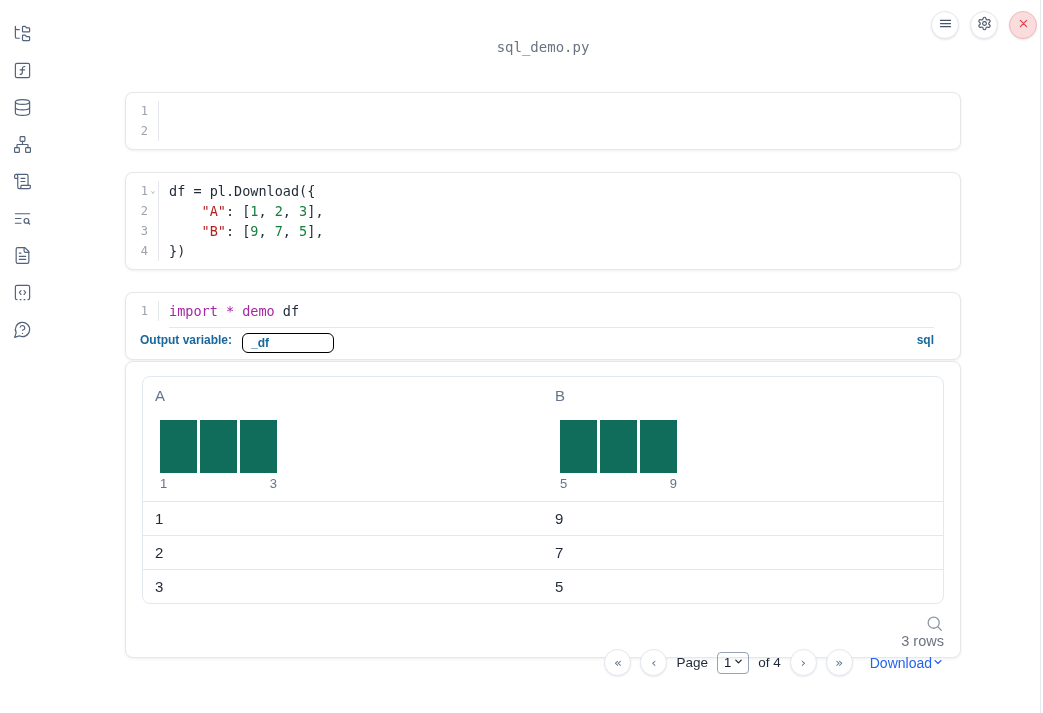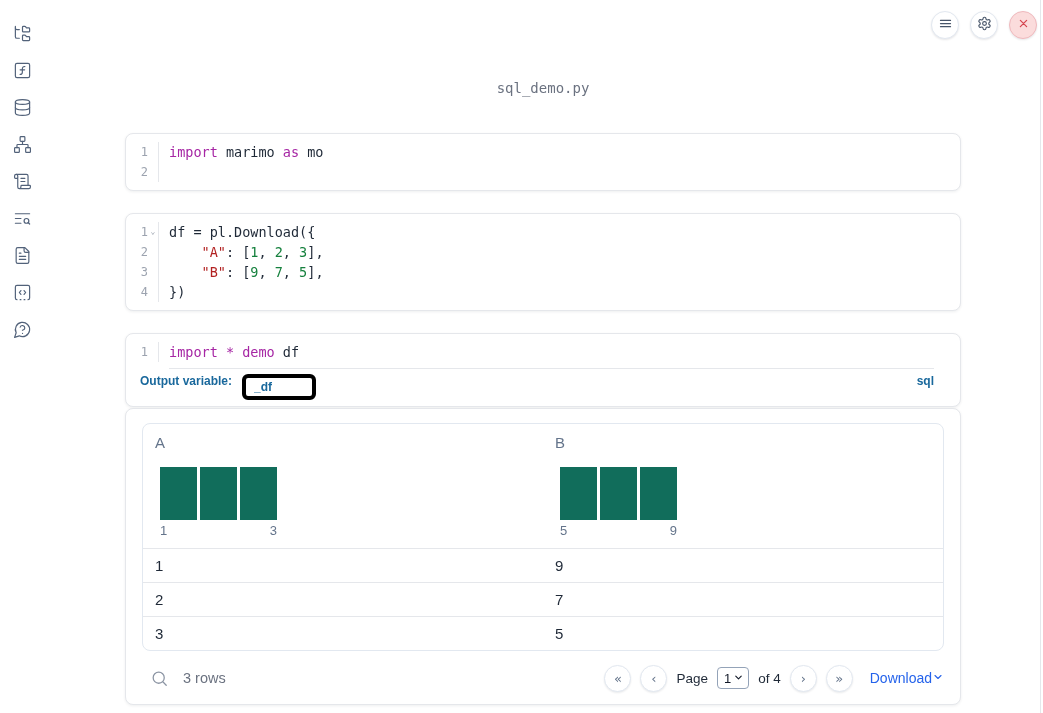--- a/index.html
+++ b/index.html
@@ -18,21 +18,21 @@
   
   .topbar { position:absolute; top:11px; right:6px; display:flex; gap:11px; }
   .tb-btn { width:28px; height:28px; border-radius:50%; background:#fff;
             border:1px solid #e2e8f0; box-shadow:0 1px 2px rgba(15,23,42,.10);
             display:flex; align-items:center; justify-content:center; color:#475569; }
   .tb-btn svg { width:15px; height:15px; }
   .tb-btn.close { background:#fbdcdc; border-color:#f0b9bd; color:var(--closered,#d64550); }
 
   
   .content { margin-left:125px; width:836px; }
-  .filename { padding-top:80px; padding-bottom:37px; text-align:center;
+  .filename { padding-top:39px; padding-bottom:37px; text-align:center;
               font-family:"DejaVu Sans Mono", monospace; font-size:14px; color:#6b7280; }
 
   
   .cell { border:1px solid #e5e7eb; border-radius:8px; background:#fff;
           box-shadow:0 1px 3px rgba(15,23,42,.07); margin-bottom:22px; }
   .cell.sql { margin-bottom:1px; }
   .code { font-family:"DejaVu Sans Mono", monospace; font-size:13.5px; padding:8px 0; cursor:text; }
   .code.sqlcode { padding:8px 0 2px; }
   .cl { display:flex; line-height:20px; }
   .gutter { flex:0 0 33px; display:flex; justify-content:flex-end; align-items:center;
@@ -40,40 +40,40 @@
   .lnum { text-align:right; }
   .fold { width:10px; font-size:8px; color:#9ca3af; text-align:center; line-height:10px; }
   .codeline { padding-left:10px; white-space:pre; color:#1f2937; }
   .tk-kw { color:var(--kw,#a626a4); }
   .tk-str { color:var(--str,#b22222); }
   .tk-num { color:var(--num,#15803d); }
 
   .sql-sep { height:1px; background:#e5e7eb; margin:4px 26px 0 43px; }
   .sql-footer { display:flex; align-items:flex-start; padding:5px 26px 6px 14px; font-size:12px; }
   .ov-label { color:var(--accent,#19689c); font-weight:bold; }
-  .ov-input { margin-left:10px; width:74px; border:4px solid #000000; border-radius:6px;
+  .ov-input { margin-left:10px; width:92px; border:1px solid #000000; border-radius:6px;
               padding:2px 8px; font-weight:bold; color:var(--accent,#19689c); font-size:12px;
               font-family:"Liberation Sans", sans-serif; outline:none; }
   .lang { margin-left:auto; color:var(--accent,#19689c); font-weight:bold; }
 
   
   .output-panel { border:1px solid #e5e7eb; border-radius:8px; background:#fff;
                   box-shadow:0 1px 3px rgba(15,23,42,.07); padding:14px 16px 9px; }
   .df-table { border:1px solid #e2e8f0; border-radius:8px; overflow:hidden; }
   .df-header { display:grid; grid-template-columns:1fr 1fr; }
   .df-hcell { padding:10px 12px 4px; cursor:pointer; }
   .col-name { color:#64748b; font-size:15px; line-height:18px; }
   .hist { display:flex; gap:3px; margin:15px 0 0 5px; height:53px; width:117px; align-items:flex-end; }
   .bar { flex:1; background:var(--teal,#116d5b); }
   .hist-labels { display:flex; justify-content:space-between; width:117px; margin:2px 0 4px 5px;
                  color:#64748b; font-size:13px; line-height:18px; }
   .df-row { display:grid; grid-template-columns:1fr 1fr; border-top:1px solid #e5e7eb; }
   .df-cell { padding:7px 12px; font-size:15px; line-height:19px; color:#1f2937; }
 
-  .df-footer { display:flex; align-items:center; margin-top:10px; height:34px; padding:0 0 0 8px; }
+  .df-footer { display:flex; align-items:flex-end; margin-top:10px; height:34px; padding:0 0 0 8px;flex-direction:column; }
   .search-btn { width:19px; height:19px; color:#8b94a3; cursor:pointer; }
   .search-btn svg { width:19px; height:19px; }
   .rowcount { margin-left:14px; color:#6b7280; font-size:14.5px; }
   .pager { margin-left:auto; display:flex; align-items:center; gap:9px; }
   .pg-btn { width:27px; height:27px; border-radius:50%; background:#fff; border:1px solid #e2e8f0;
             box-shadow:0 1px 2px rgba(15,23,42,.09); color:#64748b; font-size:13px;
             display:flex; align-items:center; justify-content:center; cursor:pointer;
             font-family:"DejaVu Sans", sans-serif; }
   .pg-text { font-size:13.5px; color:#1f2937; }
   .pg-select { border:1px solid #94a3b8; border-radius:4px; padding:1px 4px 1px 6px; height:22px;
@@ -175,21 +175,20 @@
   <div class="filename">sql_demo.py</div>
 
   <div id="cells">
       <div class="cell">
         <div class="code">
           <div class="cl">
             <span class="gutter">
               <span class="lnum">1</span>
               <span class="fold"></span>
             </span>
-            <span class="codeline"><span class="tk-kw">import</span><span class="tk-pl"> marimo </span><span class="tk-kw">as</span><span class="tk-pl"> mo</span></span>
           </div>
           <div class="cl">
             <span class="gutter">
               <span class="lnum">2</span>
               <span class="fold"></span>
             </span>
           </div>
         </div>
       </div>
       <div class="cell">

